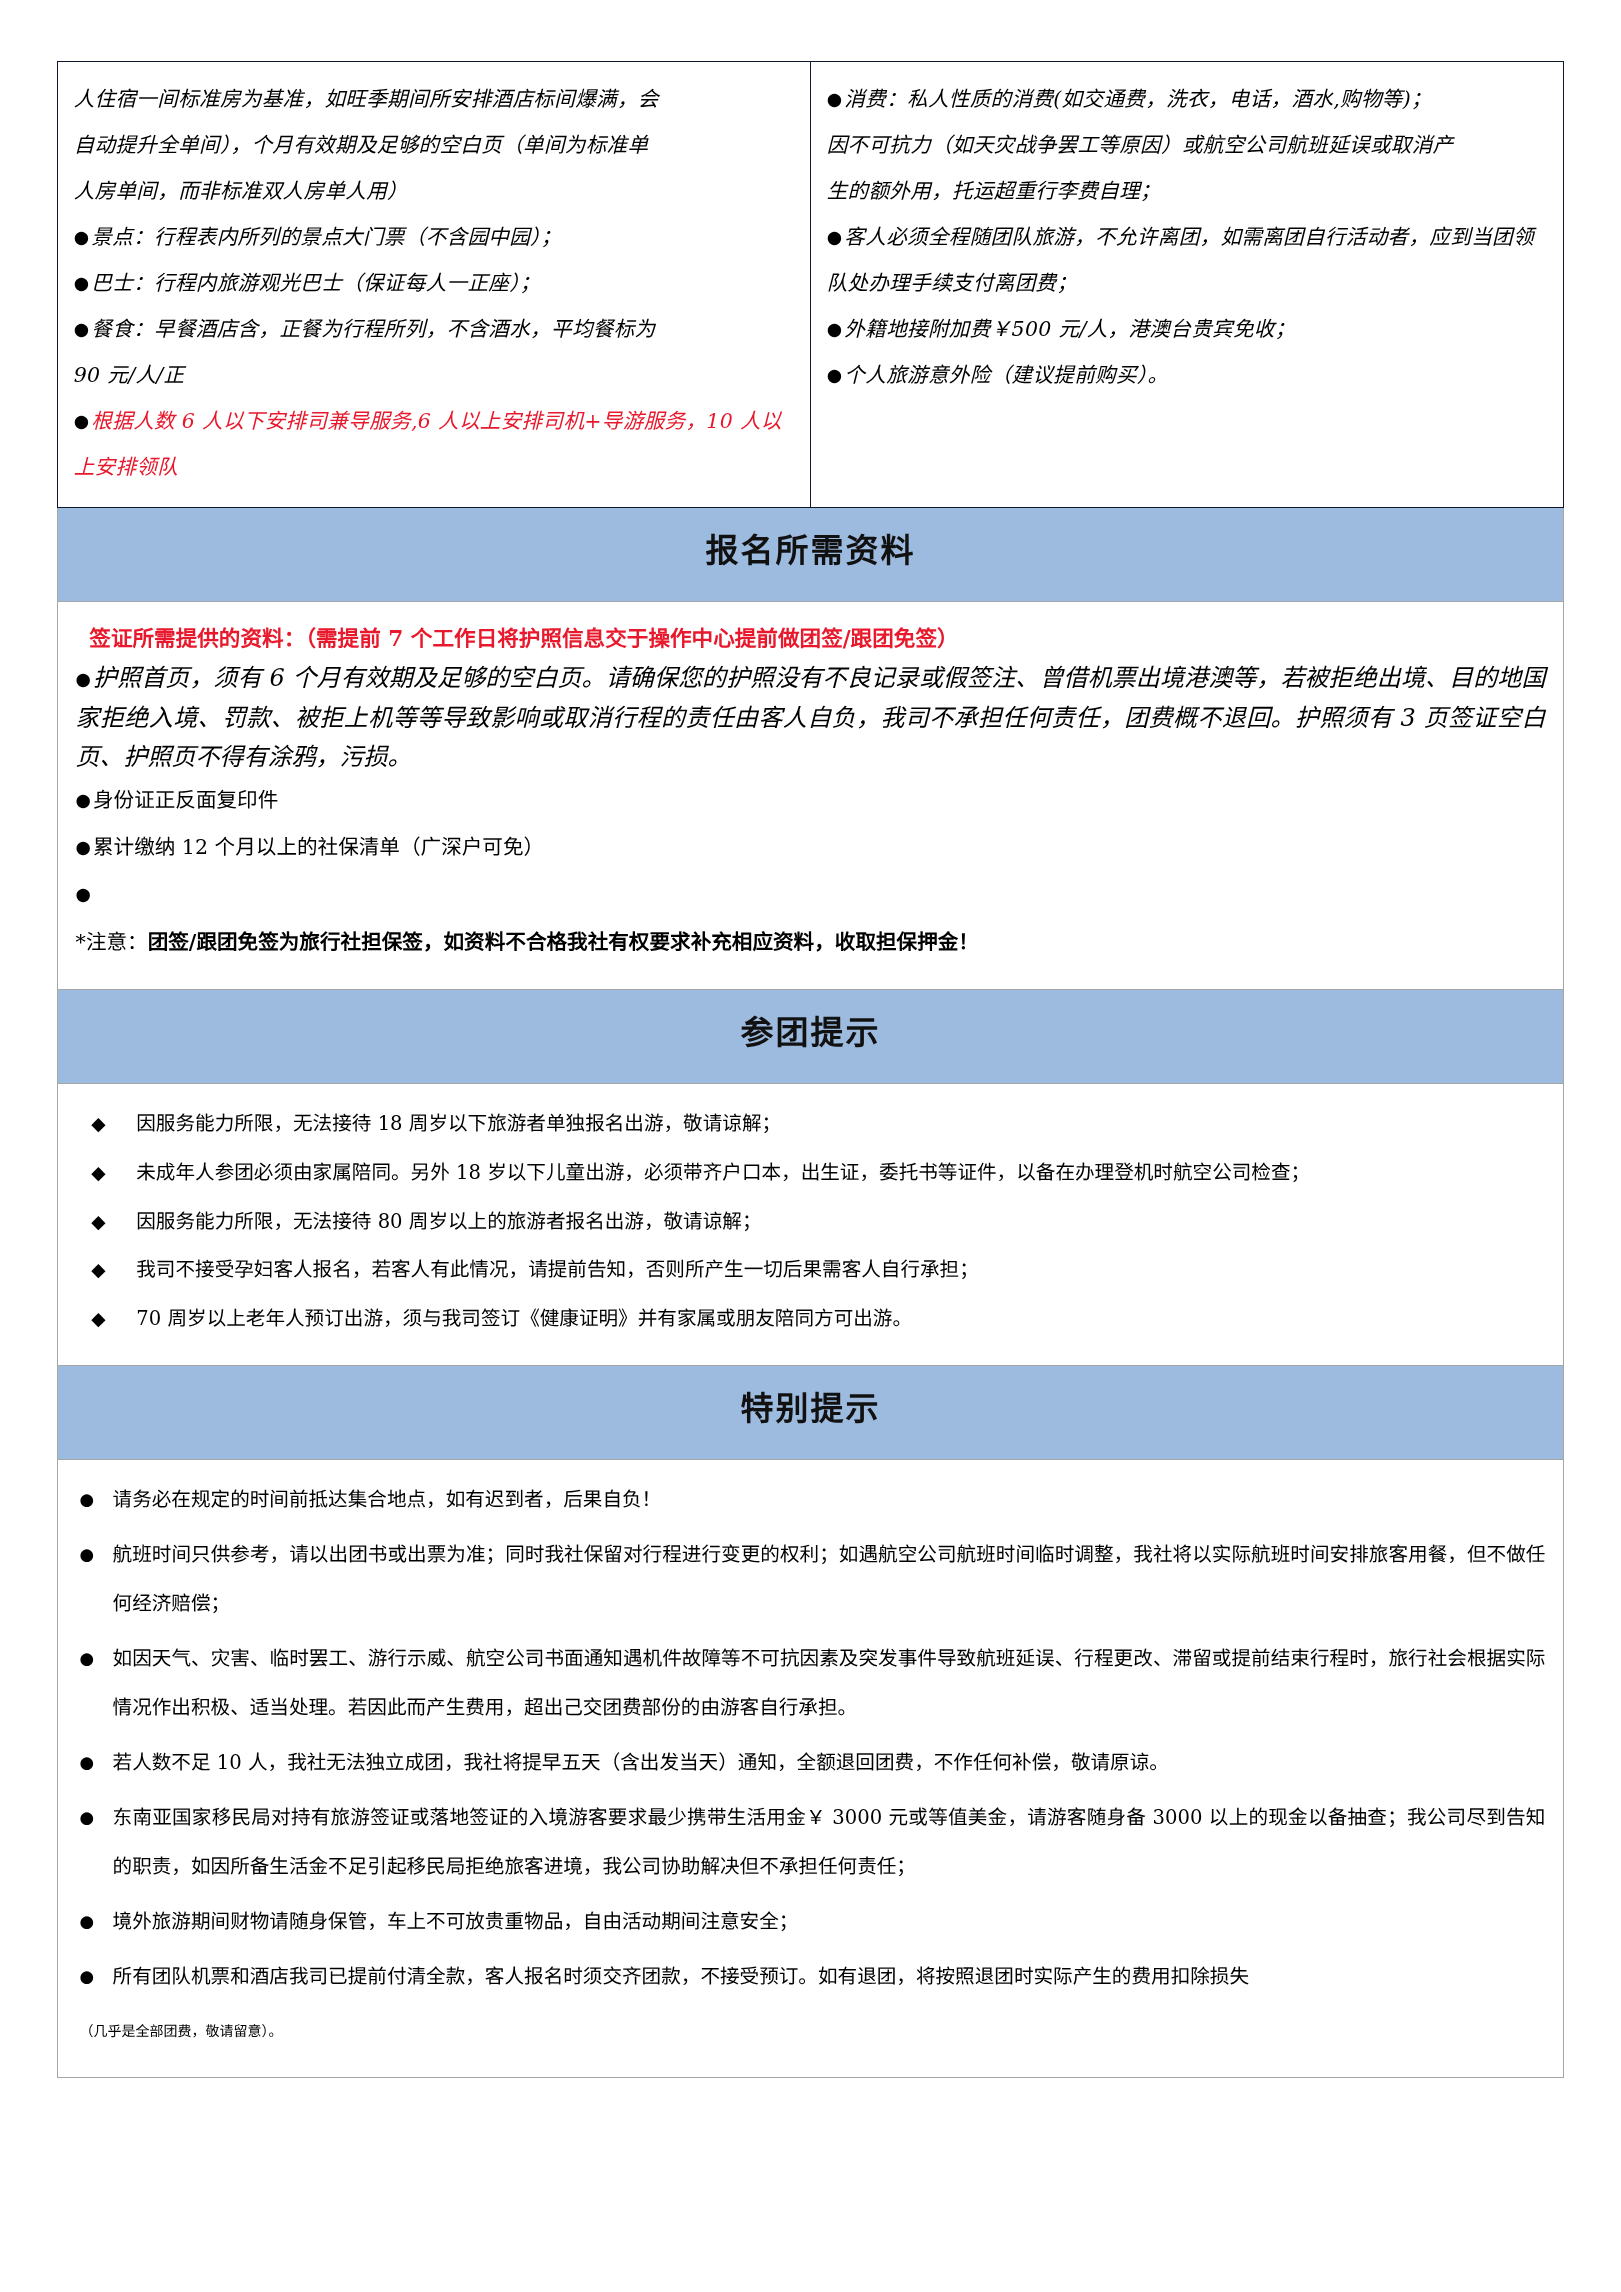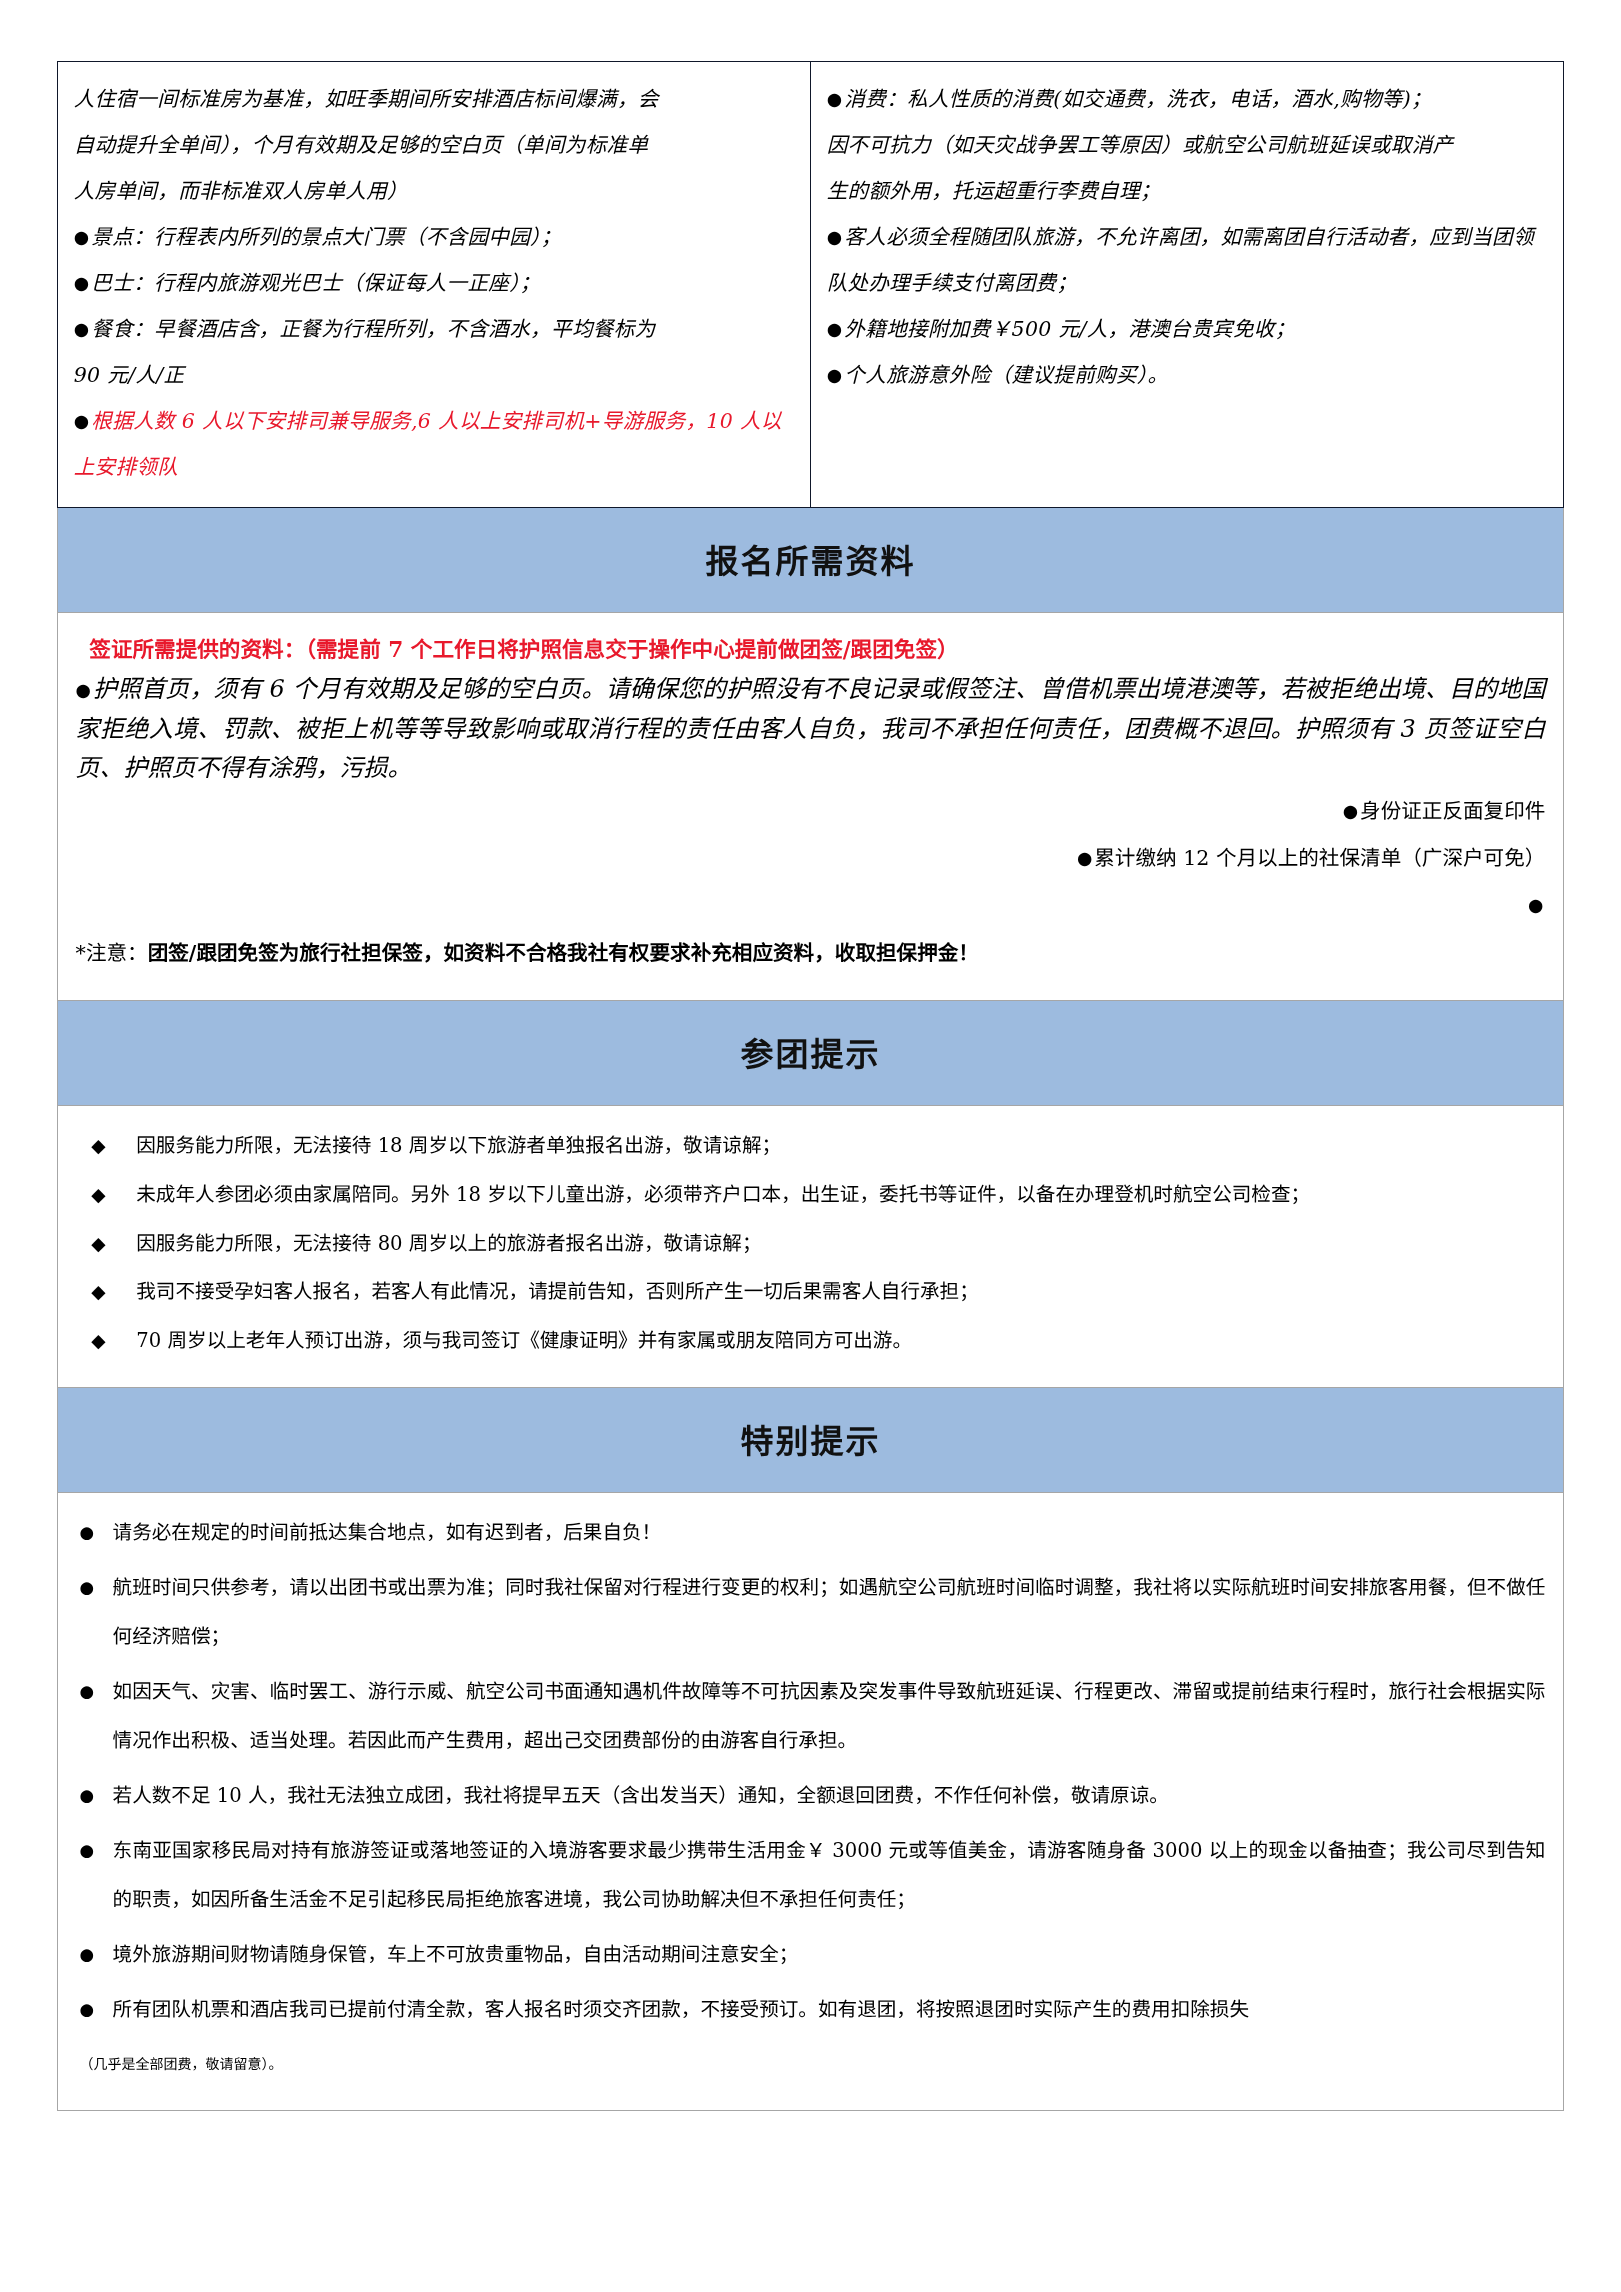--- a/index.html
+++ b/index.html
@@ -57,21 +57,21 @@
   
   .banner {
     border: 1px solid #a6a6a6;
     border-top: none;
     background: #9dbbdf;
     text-align: center;
     font-family: "DejaVu Sans", "Liberation Sans", sans-serif;
     font-weight: 700;
     font-size: 33px;
     color: #111111;
-    padding: 27px 0 29px 0;
+    padding: 16px 0 29px 0;
     letter-spacing: 2px;
   }
 
   .section-box {
     border: 1px solid #a6a6a6;
     border-top: none;
     padding: 15.7px 17.6px 21.6px 17.6px;
   }
 
   
@@ -85,21 +85,20 @@
   .req-para {
     font-size: 24px;
     line-height: 39px;
     text-align: justify;
     text-justify: inter-ideograph;
     font-style: italic;
   }
   .req-item {
     font-size: 20.6px;
     line-height: 47px;
-    text-align: right;
   }
   .req-bold {
     font-size: 20.6px;
     font-weight: 700;
     line-height: 51px;
   }
   .req-note {
     font-size: 20.6px;
     line-height: 49px;
   }

